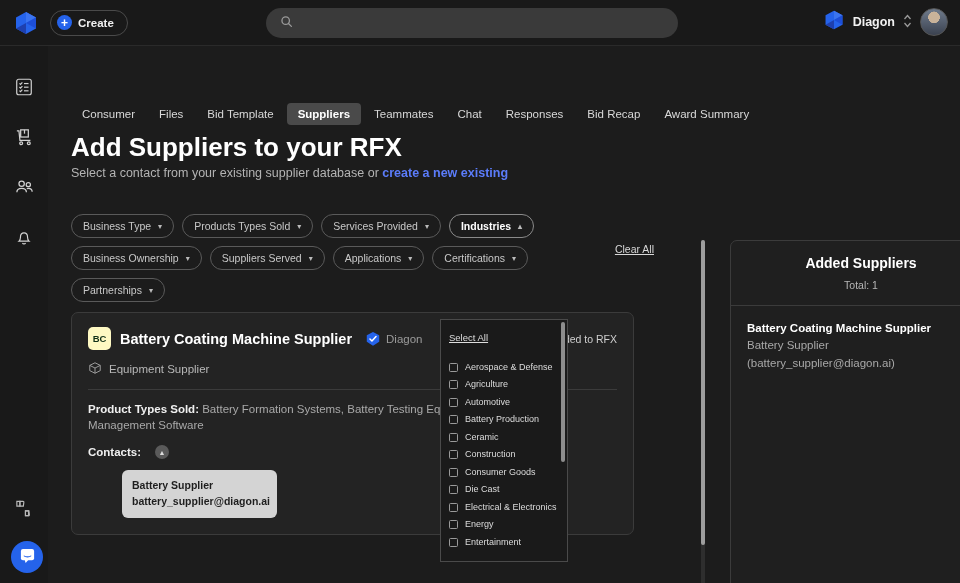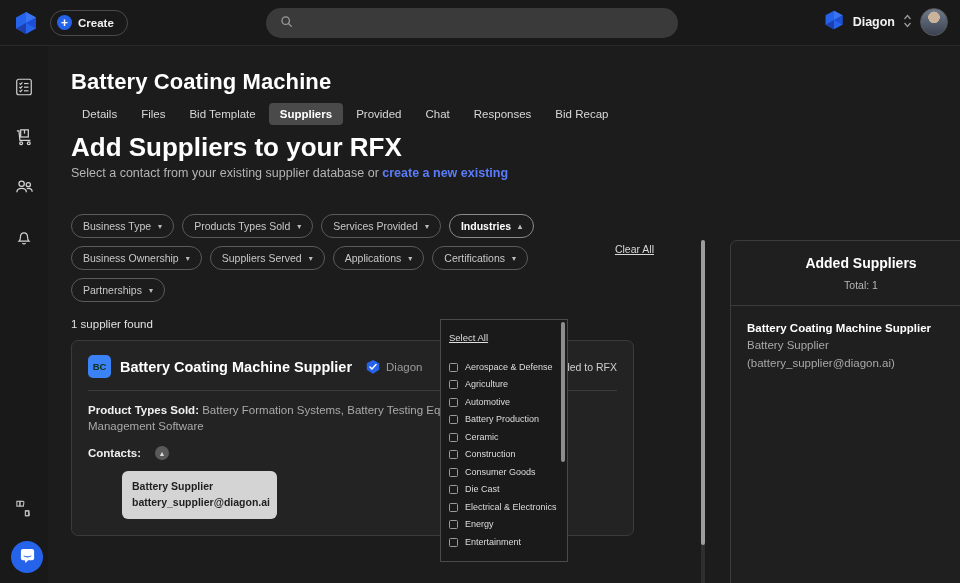--- a/index.html
+++ b/index.html
@@ -142,21 +142,21 @@
 
   
   .card {
     margin-top: 10px; width: 563px;
     border: 1px solid #3b3b3b; border-radius: 7px;
     background: #232323; padding: 14px 16px 16px 16px;
   }
   .card-head { display: flex; align-items: center; gap: 9px; }
   .sup-badge {
     width: 23px; height: 23px; border-radius: 5px;
-    background: #3b82f6; color: #103018;
+    background: #fef9c3; color: #103018;
     font-size: 9.5px; font-weight: bold;
     display: flex; align-items: center; justify-content: center;
   }
   .sup-name { font-size: 14.5px; font-weight: bold; color: #fff; }
   .verified-wrap { display: flex; align-items: center; gap: 5px; margin-left: 4px; }
   .verified-badge { width: 16px; height: 16px; }
   .verified-text { font-size: 11.5px; color: #9a9a9a; }
   .added-rfx {
     margin-left: auto; display: flex; align-items: center; gap: 5px;
     font-size: 10.5px; color: #cfcfcf;
@@ -355,31 +355,31 @@
         <rect x="2" y="2" width="14" height="12" rx="2.2" fill="#fff"></rect>
         <polygon points="6,13.5 10,13.5 7,17" fill="#fff"></polygon>
         <path d="M5.5 9.5c1 1.3 6 1.3 7 0" stroke="#2563eb" stroke-width="1.1" fill="none" stroke-linecap="round"></path>
       </svg>
     </span>
   </div>
 </div>
 
 <div class="main">
 
-  <div class="page-title">Battery Coating Machine</div>
 
   <div class="tabs">
-    <div class="tab">Details</div>
+    <div class="tab">Consumer</div>
     <div class="tab">Files</div>
     <div class="tab">Bid Template</div>
     <div class="tab active">Suppliers</div>
-    <div class="tab">Provided</div>
+    <div class="tab">Teammates</div>
     <div class="tab">Chat</div>
     <div class="tab">Responses</div>
     <div class="tab">Bid Recap</div>
+    <div class="tab">Award Summary</div>
   </div>
 
   <div class="section-title">Add Suppliers to your RFX</div>
   <div class="section-sub">
     <span>Select a contact from your existing supplier database or </span><a>create a new existing</a>
   </div>
 
   <div class="left-col">
 
     <div class="clear-all">Clear All</div>
@@ -417,41 +417,50 @@
       <div class="chip">
         <span>Certifications</span>
         <span class="caret">▾</span>
       </div>
       <div class="chip">
         <span>Partnerships</span>
         <span class="caret">▾</span>
       </div>
     </div>
 
-    <div class="result-count">1 supplier found</div>
 
     <div class="card">
       <div class="card-head">
         <span class="sup-badge">BC</span>
         <span class="sup-name">Battery Coating Machine Supplier</span>
         <span class="verified-wrap">
           <span class="verified-badge">
             <svg width="16" height="16" viewBox="0 0 18 18">
               <polygon points="9,1 16,4.8 16,12.2 9,16.5 2,12.2 2,4.8" fill="#2563eb"></polygon>
               <polyline points="5.6,9 7.8,11.2 12.4,6.2" fill="none" stroke="#fff" stroke-width="1.7" stroke-linecap="round" stroke-linejoin="round"></polyline>
             </svg>
           </span>
           <span class="verified-text">Diagon</span>
         </span>
         <span class="added-rfx">
           <span class="added-check">✓</span>
           <span>Added to RFX</span>
         </span>
       </div>
 
+      <div class="sup-type">
+        <span>
+          <svg width="14" height="14" viewBox="0 0 16 16" fill="none" stroke="#9e9e9e" stroke-width="1.1">
+            <polygon points="8,2 14,5 8,8 2,5"></polygon>
+              <polyline points="2,5 2,11 8,14 14,11 14,5"></polyline>
+            <line x1="8" y1="8" x2="8" y2="14"></line>
+          </svg>
+        </span>
+        <span>Equipment Supplier</span>
+      </div>
 
       <div class="card-divider"></div>
 
       <div class="prod-line">
         <b>Product Types Sold:</b>
         <span>Battery Formation Systems, Battery Testing Equipment, Battery Test Management Software</span>
       </div>
 
       <div class="contacts-row">
         <span>Contacts:</span>

